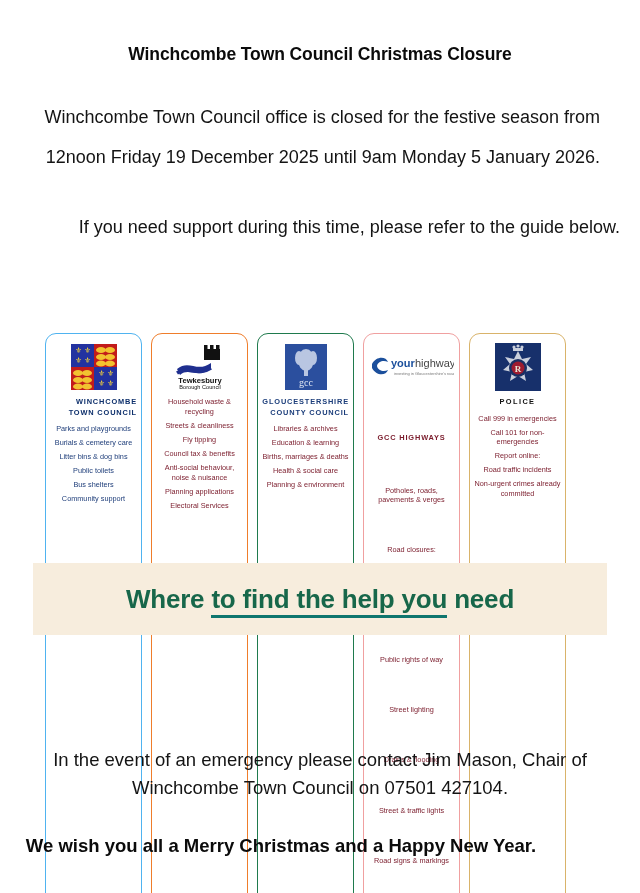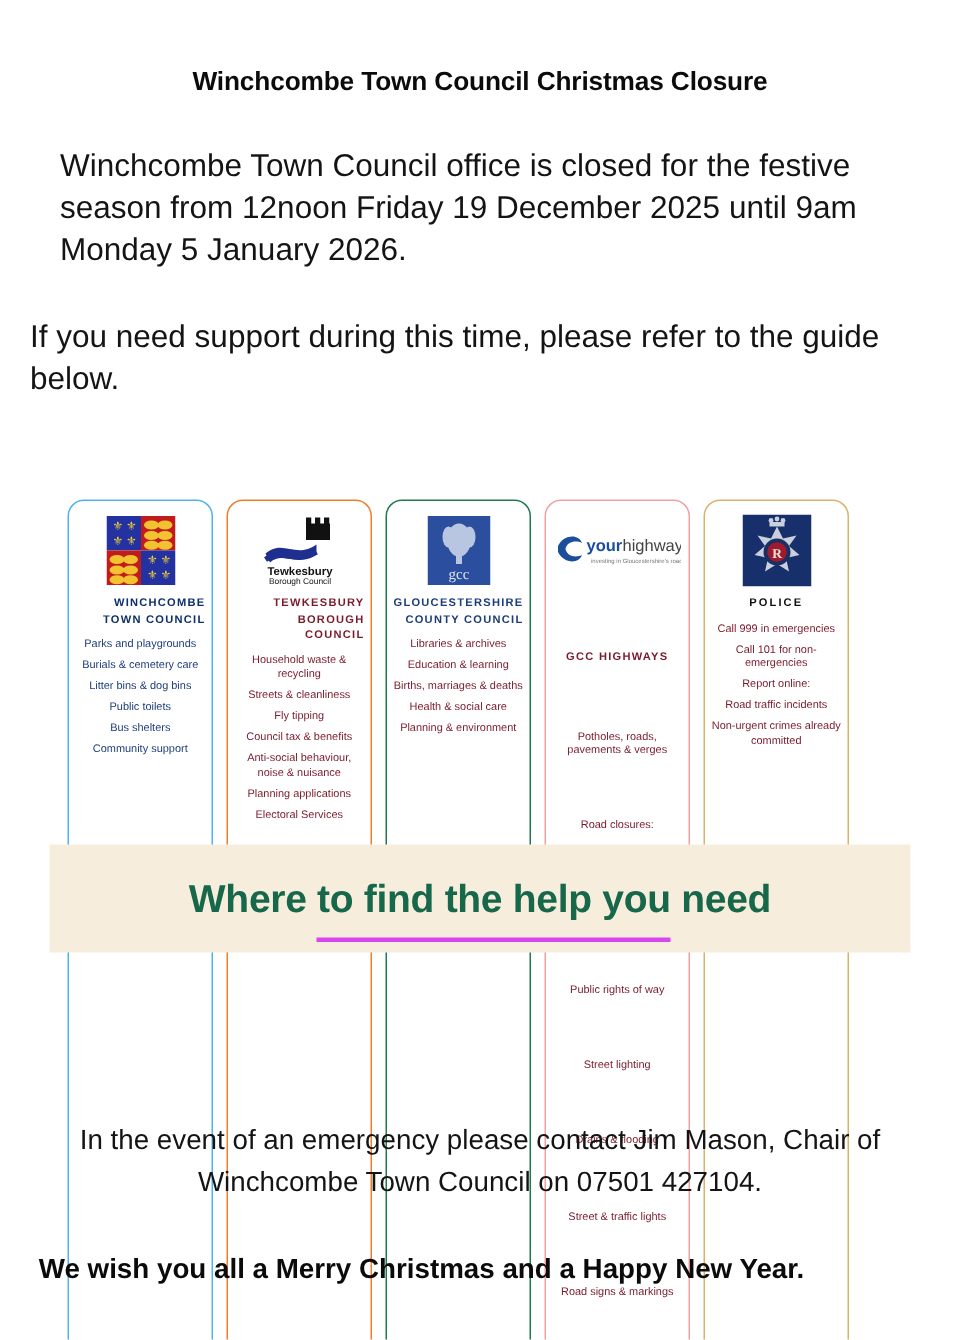--- a/index.html
+++ b/index.html
@@ -9,21 +9,21 @@
     overflow:hidden;position:relative;
   }
   .page{width:640px;height:893px;position:relative;}
 
   .title{
     text-align:center;font-size:17.5px;font-weight:bold;
     letter-spacing:-0.1px;margin:0;padding-top:44px;color:#0b0b0b;
   }
 
   .para{
-    text-align:left;font-size:21px;line-height:28px;
+    text-align:right;font-size:18px;line-height:40px;
     color:#141414;margin:0 auto;
   }
   .para1{padding-top:32px;width:560px;}
   .para2{padding-top:30px;width:600px;}
 
   
   .cards{
     position:absolute;top:333px;left:45px;
     width:555px;display:flex;gap:9px;
   }
@@ -72,21 +72,21 @@
   
   .banner{
     position:absolute;top:563px;left:33px;width:574px;height:72px;
     background:#f7eddd;display:flex;align-items:center;justify-content:center;
   }
   .banner .btext{
     font-size:26px;font-weight:bold;color:#17674a;
     letter-spacing:-0.2px;white-space:nowrap;
   }
   .banner .ul{
-    border-bottom:3px solid #d946ef;padding-bottom:11px;
+    border-bottom:3px solid #0f766e;padding-bottom:1px;
   }
 
   .footer1{
     position:absolute;top:746px;left:0;width:640px;text-align:center;
     font-size:18.5px;line-height:28px;color:#141414;
   }
   .footer2{
     position:absolute;top:831px;left:0;width:562px;text-align:center;
     font-size:18.5px;line-height:29px;font-weight:bold;color:#0b0b0b;
   }
@@ -156,21 +156,20 @@
             <rect x="33" y="2" width="3.5" height="5"></rect>
               <rect x="39" y="2" width="3.5" height="5"></rect>
             <rect x="45" y="2" width="3.5" height="5"></rect>
           </g>
           <path d="M6 26 C18 16, 26 30, 40 20 L40 26 C26 36, 18 24, 9 32 Z" fill="#1f2f8f"></path>
           <path d="M6 30 C18 22, 26 34, 40 25" stroke="#1f2f8f" stroke-width="3.5" fill="none"></path>
           <text x="29" y="40" font-size="7.6" font-weight="bold" fill="#111" text-anchor="middle" font-family="Liberation Sans, sans-serif">Tewkesbury</text>
           <text x="29" y="46" font-size="5.6" fill="#111" text-anchor="middle" font-family="Liberation Sans, sans-serif">Borough Council</text>
         </svg>
       </div>
-      <div class="cname">TEWKESBURY BOROUGH COUNCIL</div>
       <div class="svc">Household waste &amp; recycling</div>
       <div class="svc">Streets &amp; cleanliness</div>
       <div class="svc">Fly tipping</div>
       <div class="svc">Council tax &amp; benefits</div>
       <div class="svc">Anti-social behaviour, noise &amp; nuisance</div>
       <div class="svc">Planning applications</div>
       <div class="svc">Electoral Services</div>
       <div class="spacer"></div>
       <div class="url">WWW.TEWKESBURY.GOV.UK</div>
       <div class="tel">01684 295010</div>

